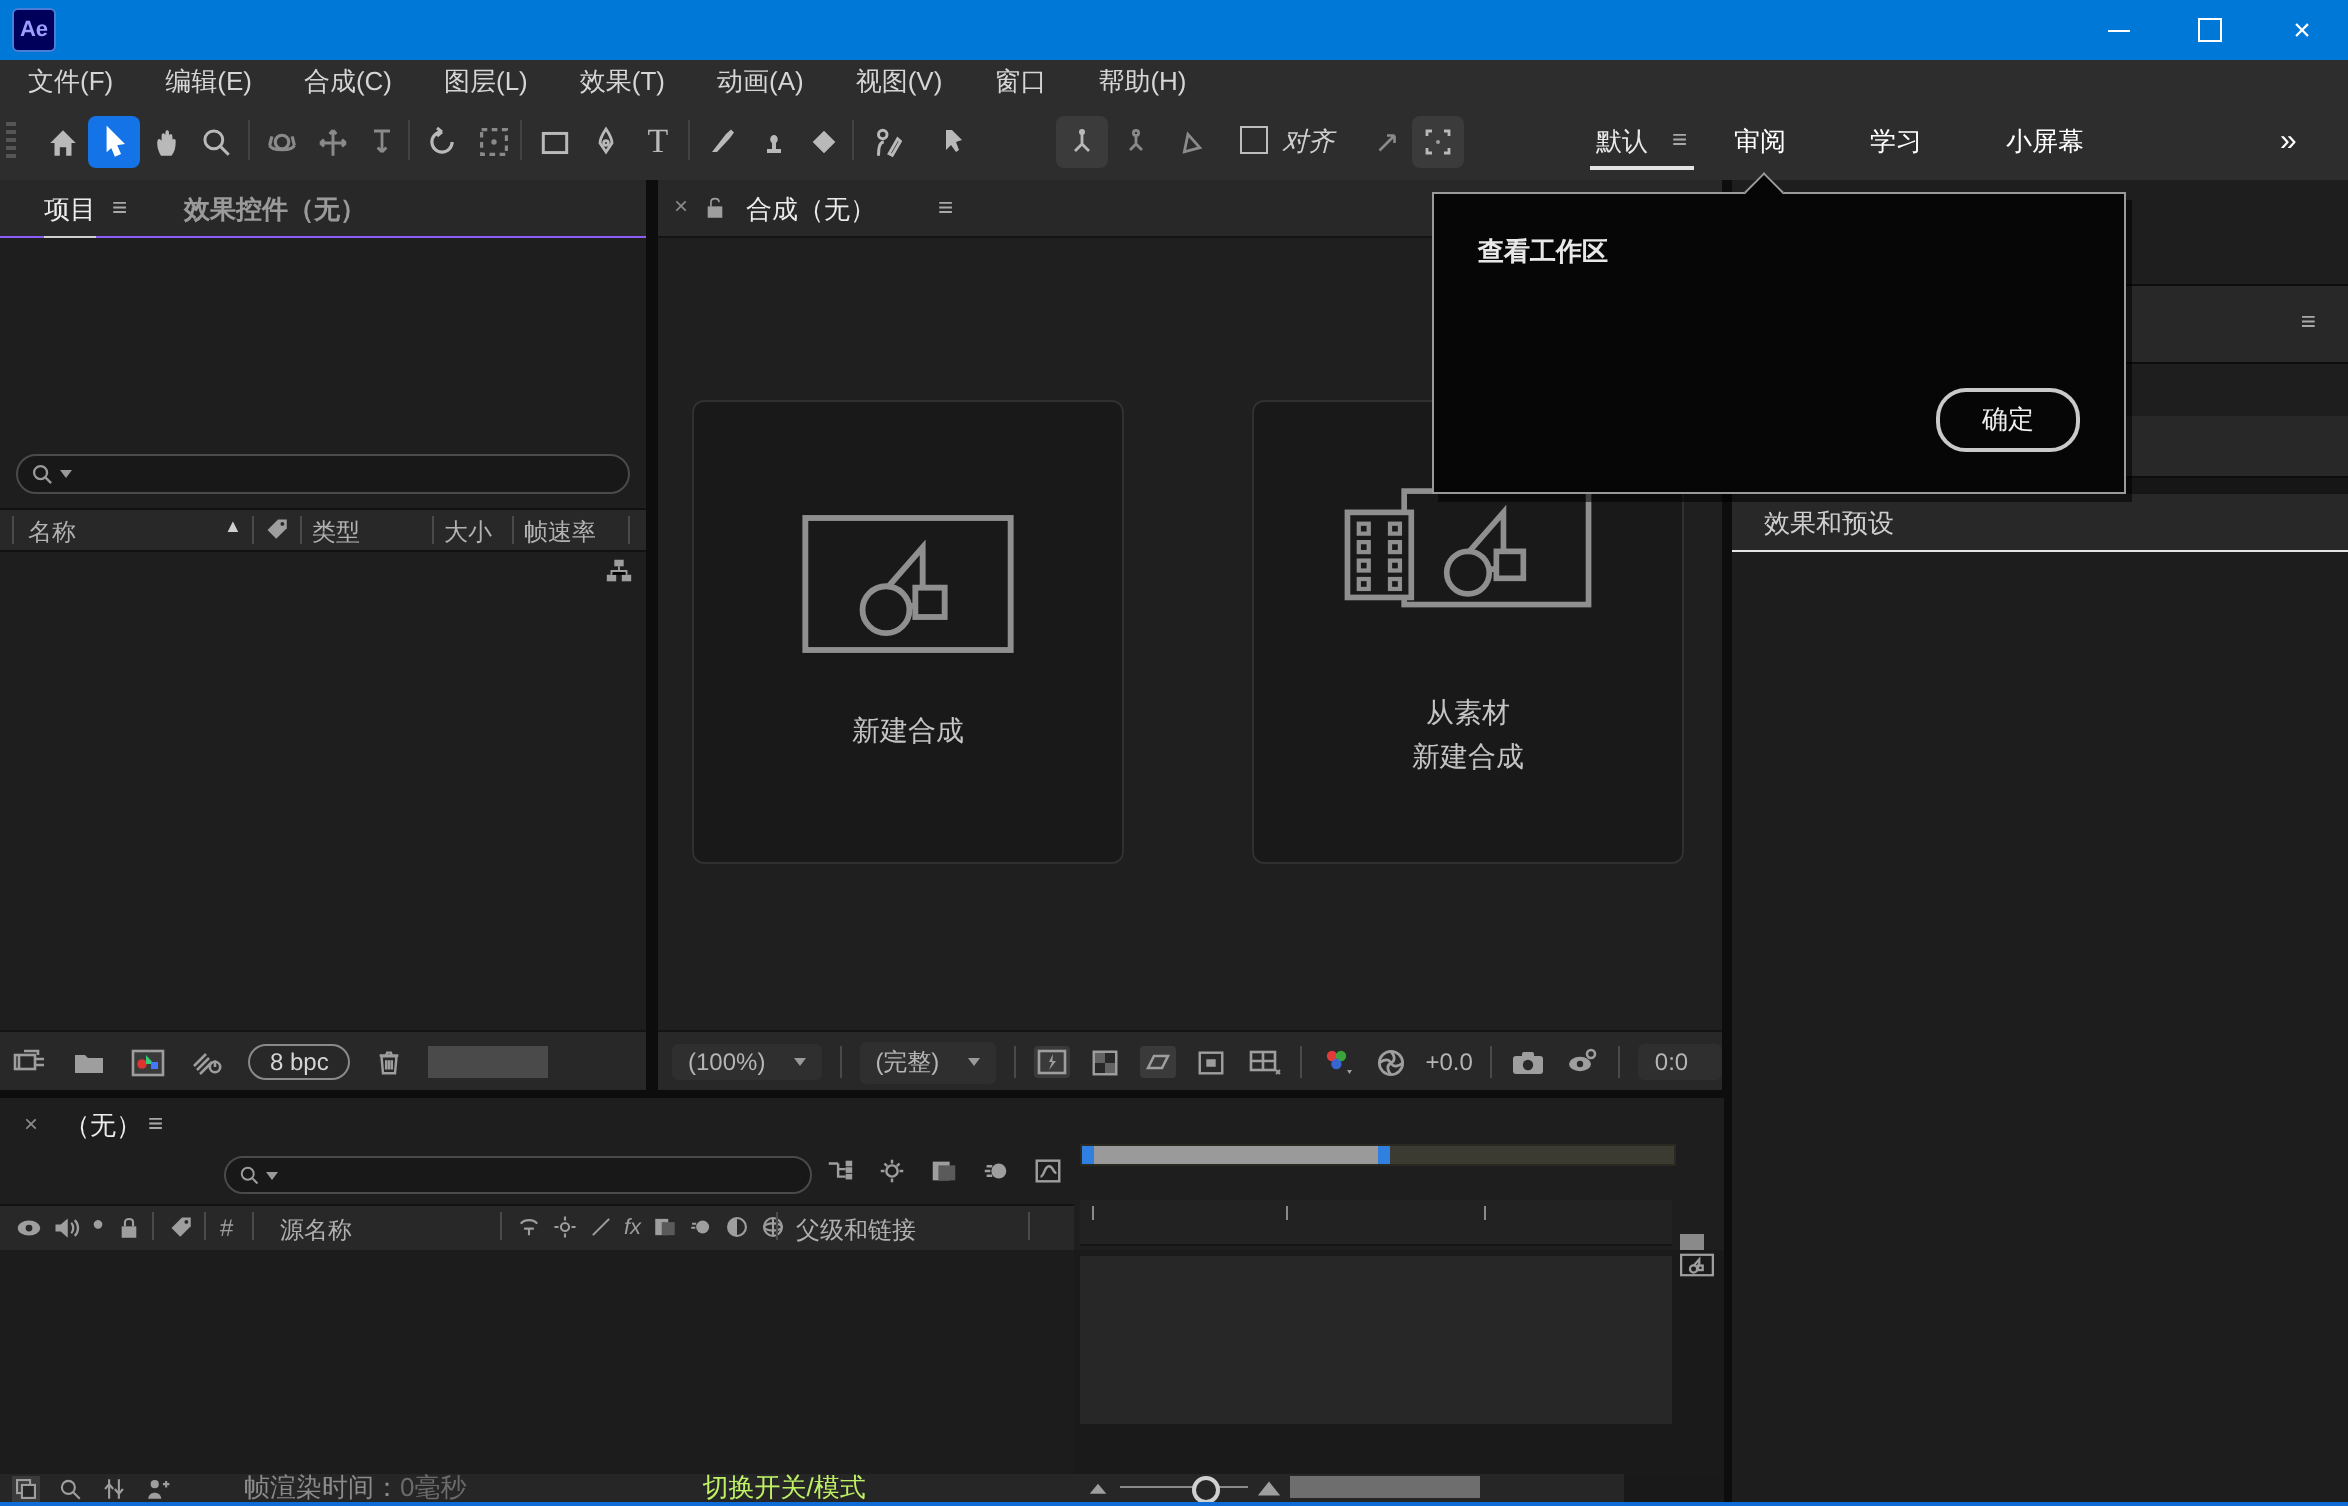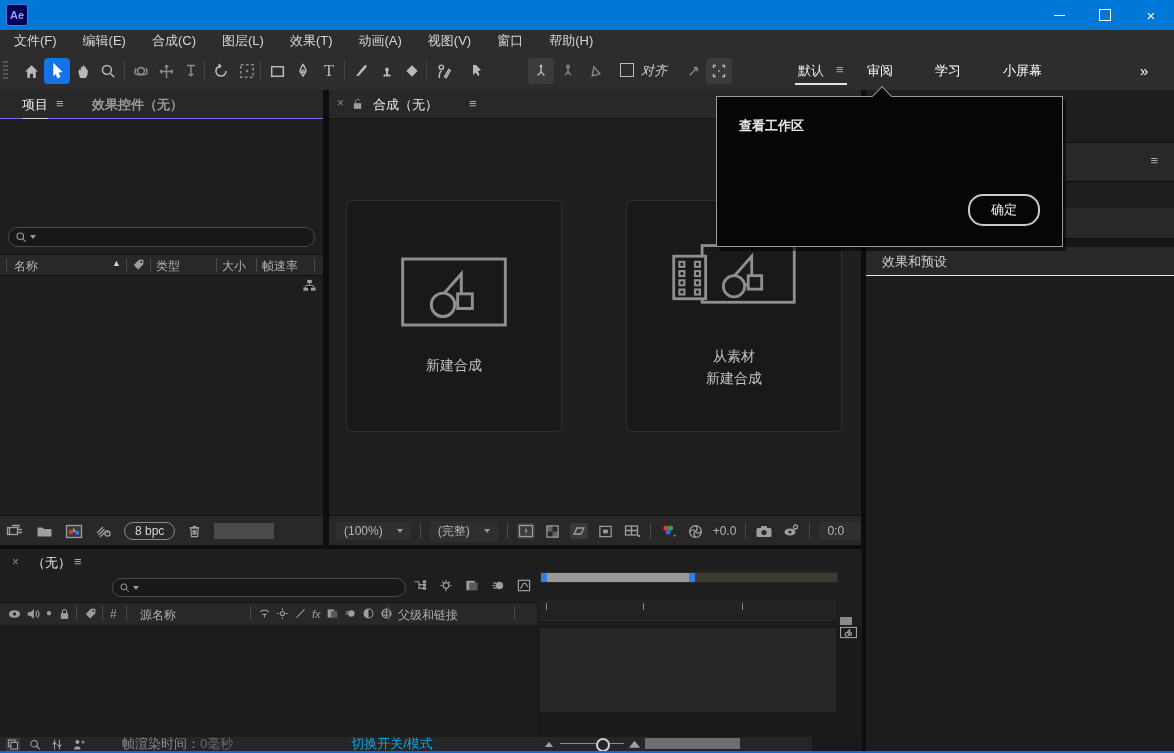--- a/index.html
+++ b/index.html
@@ -567,21 +567,21 @@
             <path d="M5 2 V14 M5 5 L2.5 8 M5 5 L7.5 8 M11 2 V14 M11 11 L8.5 8 M11 11 L13.5 8"></path>
           </svg>
         <svg width="14" height="13" viewBox="0 0 16 16">
             <circle cx="6" cy="5" r="2.5" fill="#9e9e9e" stroke="none"></circle>
             <path d="M2 14 C2 9 10 9 10 14 Z" fill="#9e9e9e" stroke="none"></path>
             <path d="M11 5 L15 5 M13 3 L13 7"></path>
           </svg>
       </div>
       <span class="muted" style="margin-left:36px;">帧渲染时间：</span>
       <span class="dim2">0毫秒</span>
-      <span style="margin-left:118px;color:#0ea5e9;">切换开关/模式</span>
+      <span style="margin-left:118px;color:#bef264;">切换开关/模式</span>
 
       <svg style="position:absolute;left:544px;top:3px;" width="10" height="8" viewBox="0 0 12 9">
           <path d="M1 8 L6 2 L11 8 Z" fill="#9e9e9e" stroke="none"></path>
         </svg>
       <div style="position:absolute;left:560px;top:6px;width:64px;height:1px;background:#8a8a8a;"></div>
       <div style="position:absolute;left:596px;top:1px;width:10px;height:10px;border:2px solid #d0d0d0;border-radius:50%;background:#262626;"></div>
       <svg style="position:absolute;left:628px;top:2px;" width="13" height="10" viewBox="0 0 14 10">
           <path d="M1 9 L7 1.5 L13 9 Z" fill="#9e9e9e" stroke="none"></path>
         </svg>
       <div style="position:absolute;left:645px;top:1px;width:95px;height:11px;background:#6e6e6e;"></div>

